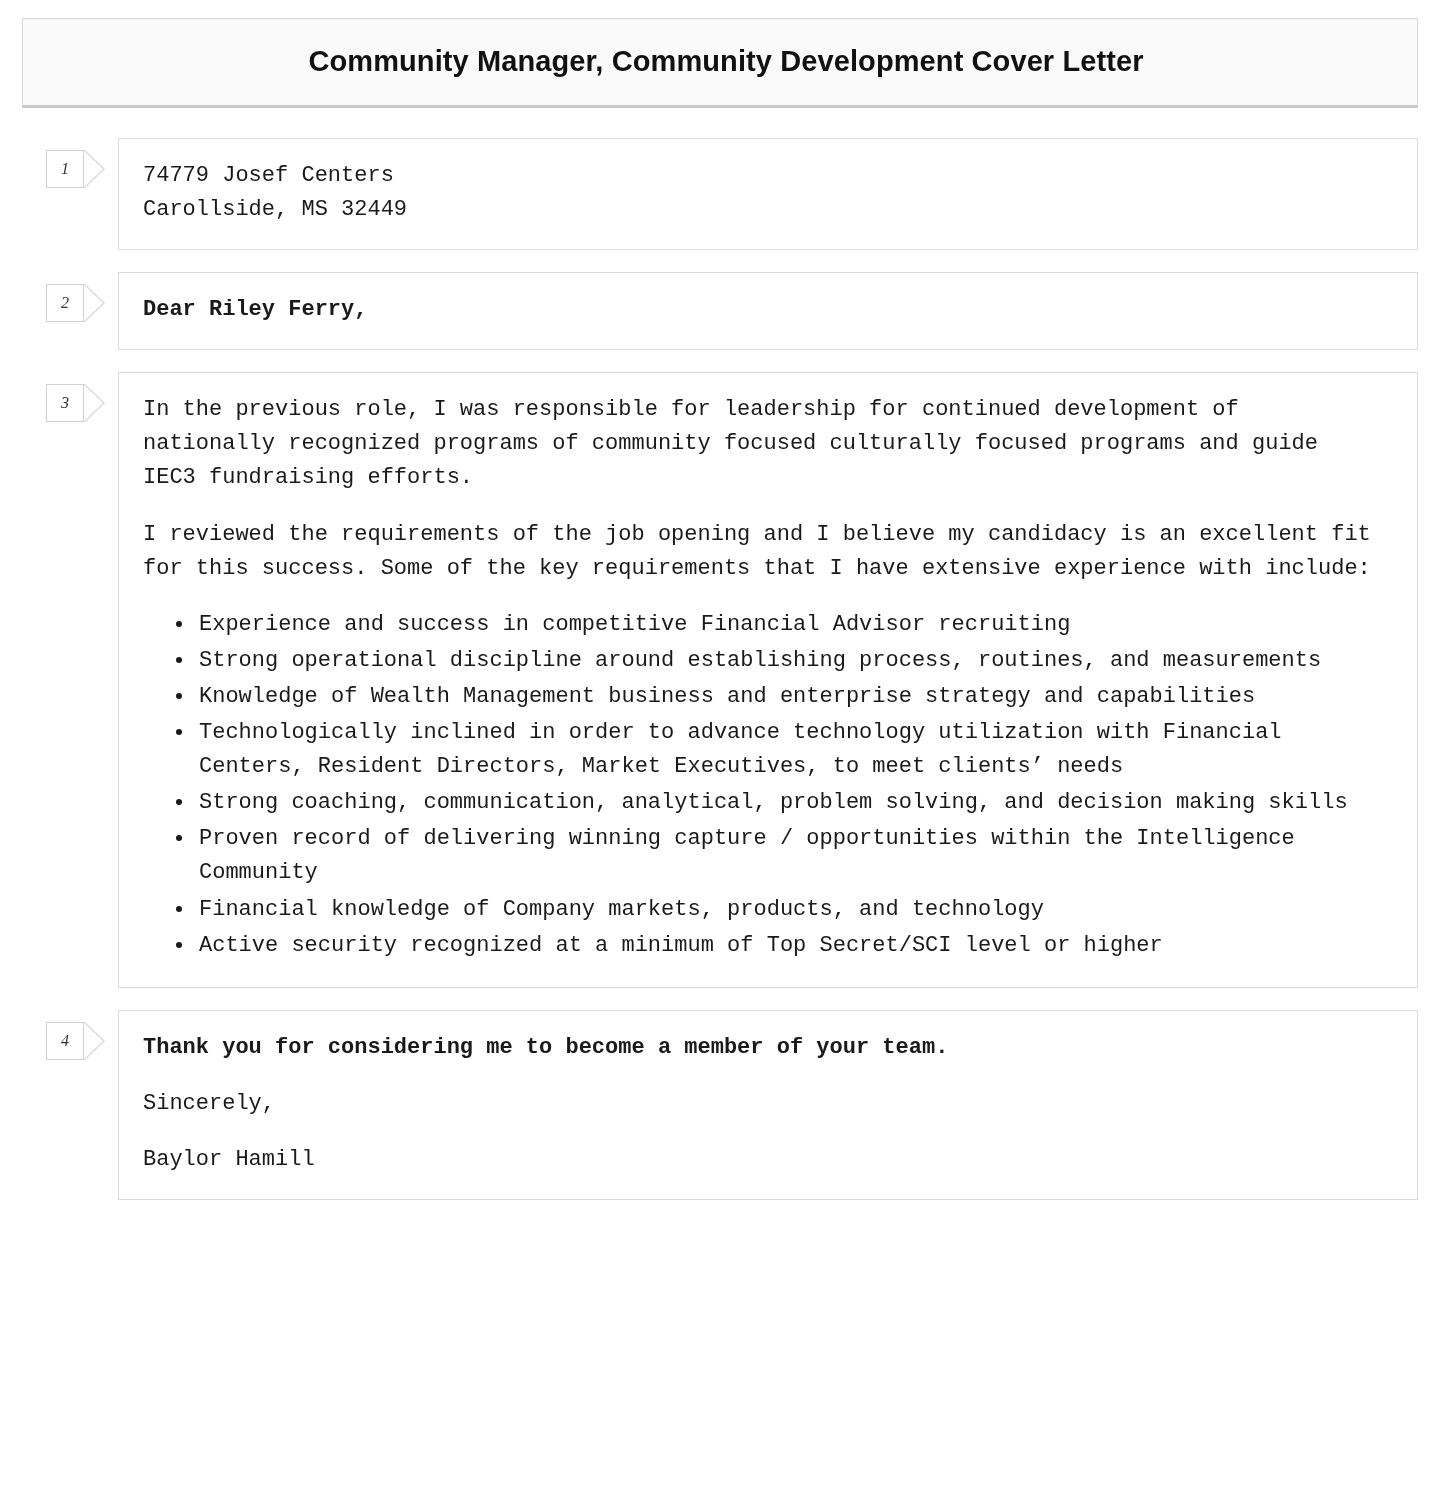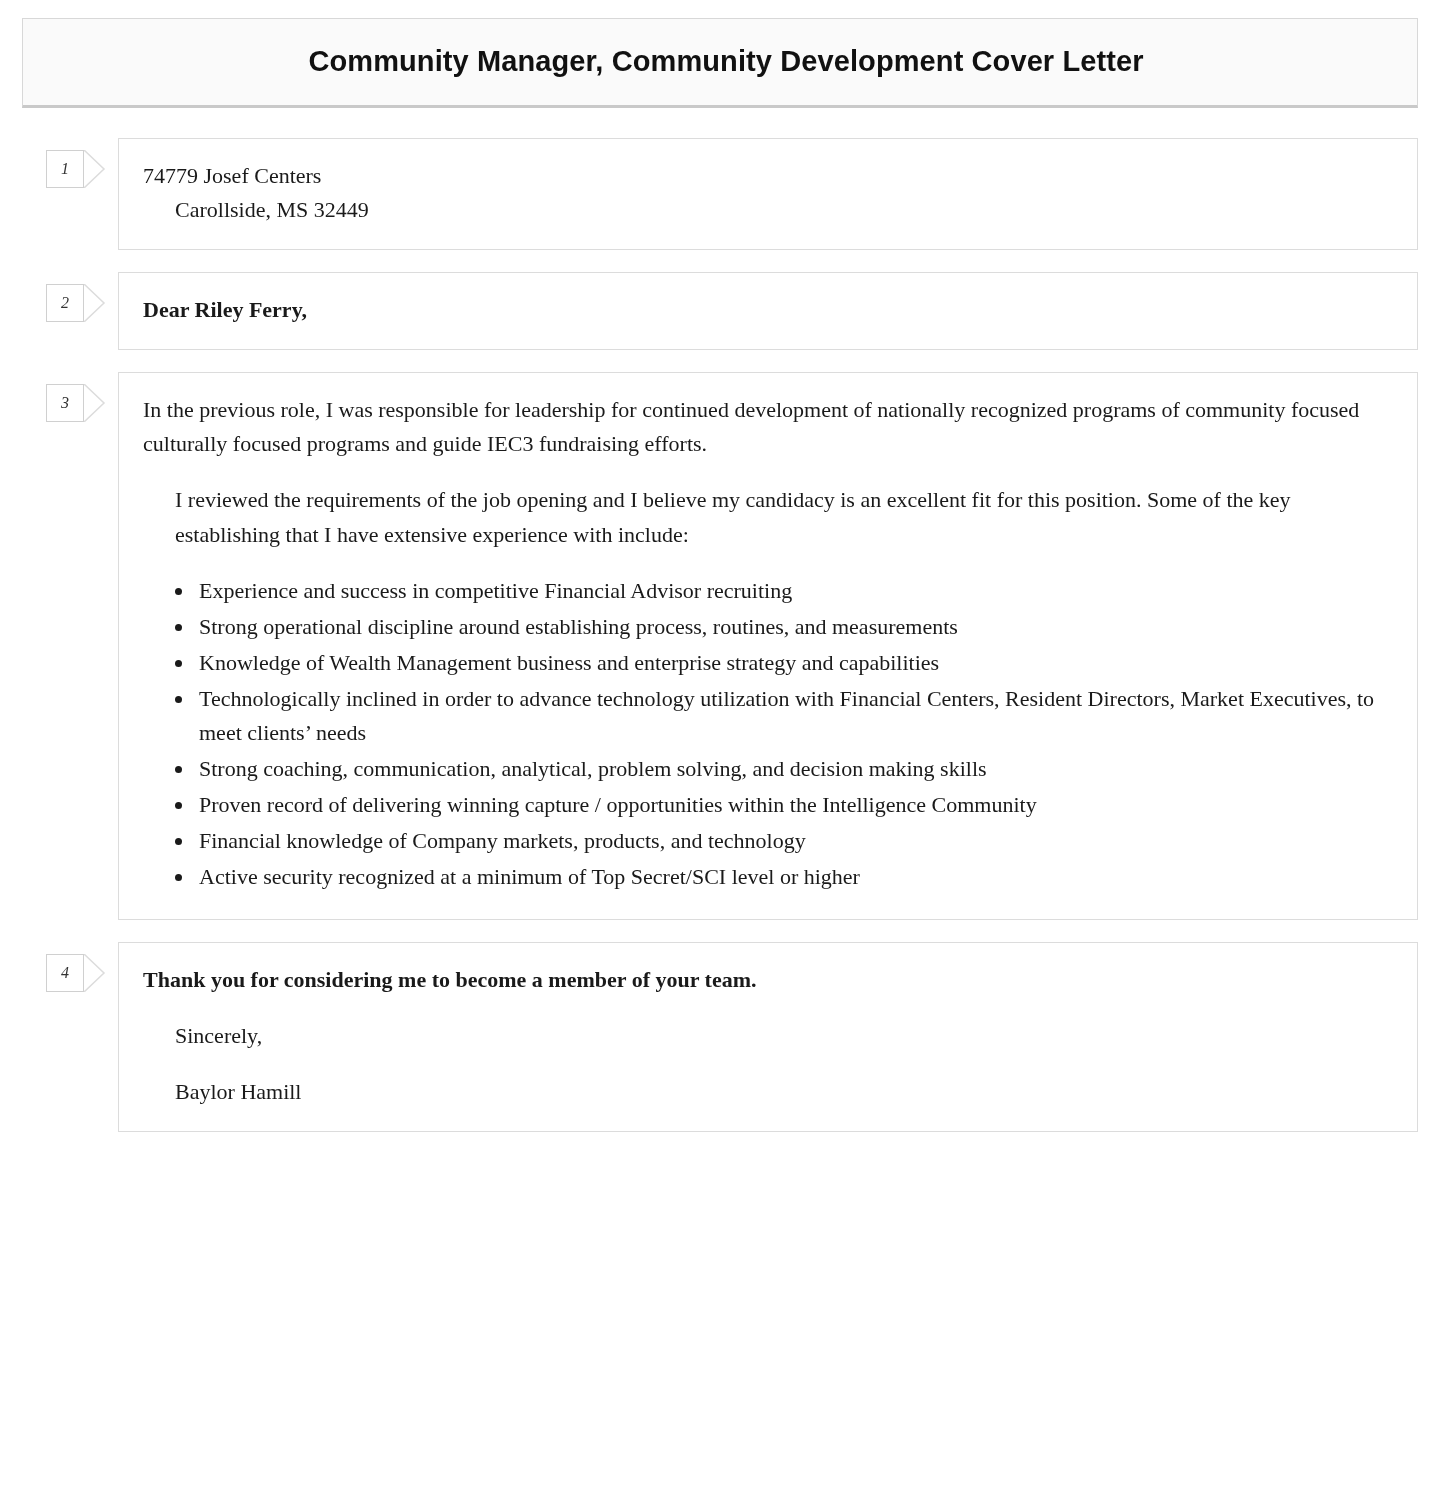--- a/index.html
+++ b/index.html
@@ -80,29 +80,29 @@
     height: 38px;
     pointer-events: none;
   }
   .content-box {
     flex: 1 1 auto;
     border: 1px solid #dcdcdc;
     background: #fff;
     padding: 20px 40px 22px 24px;
     box-sizing: border-box;
     min-height: 40px;
+    font-family: Liberation Mono, monospace;
   }
   .content-box p {
     margin: 0 0 0 0;
     font-size: 22px;
     line-height: 1.55;
   }
   .content-box p + p {
     margin-top: 22px;
-    margin-left: 32px;
   }
   .content-box p.tight + p.tight {
     margin-top: 0;
   }
   .bold-line {
     font-weight: bold;
   }
   ul.req-list {
     margin: 22px 0 0 0;
     padding-left: 52px;
@@ -154,21 +154,21 @@
 
   <div class="block">
     <div class="marker-col">
       <div class="marker">3</div>
       <svg class="pointer" viewBox="0 0 34 38">
         <polyline points="0,0 20,19 0,38" fill="none" stroke="#dcdcdc" stroke-width="1.5"></polyline>
       </svg>
     </div>
     <div class="content-box">
       <p>In the previous role, I was responsible for leadership for continued development of nationally recognized programs of community focused culturally focused programs and guide IEC3 fundraising efforts.</p>
-      <p>I reviewed the requirements of the job opening and I believe my candidacy is an excellent fit for this position. Some of the key establishing that I have extensive experience with include:</p>
+      <p>I reviewed the requirements of the job opening and I believe my candidacy is an excellent fit for this success. Some of the key requirements that I have extensive experience with include:</p>
       <ul class="req-list">
         <li>Experience and success in competitive Financial Advisor recruiting</li>
         <li>Strong operational discipline around establishing process, routines, and measurements</li>
         <li>Knowledge of Wealth Management business and enterprise strategy and capabilities</li>
         <li>Technologically inclined in order to advance technology utilization with Financial Centers, Resident Directors, Market Executives, to meet clients’ needs</li>
         <li>Strong coaching, communication, analytical, problem solving, and decision making skills</li>
         <li>Proven record of delivering winning capture / opportunities within the Intelligence Community</li>
         <li>Financial knowledge of Company markets, products, and technology</li>
         <li>Active security recognized at a minimum of Top Secret/SCI level or higher</li>
       </ul>

